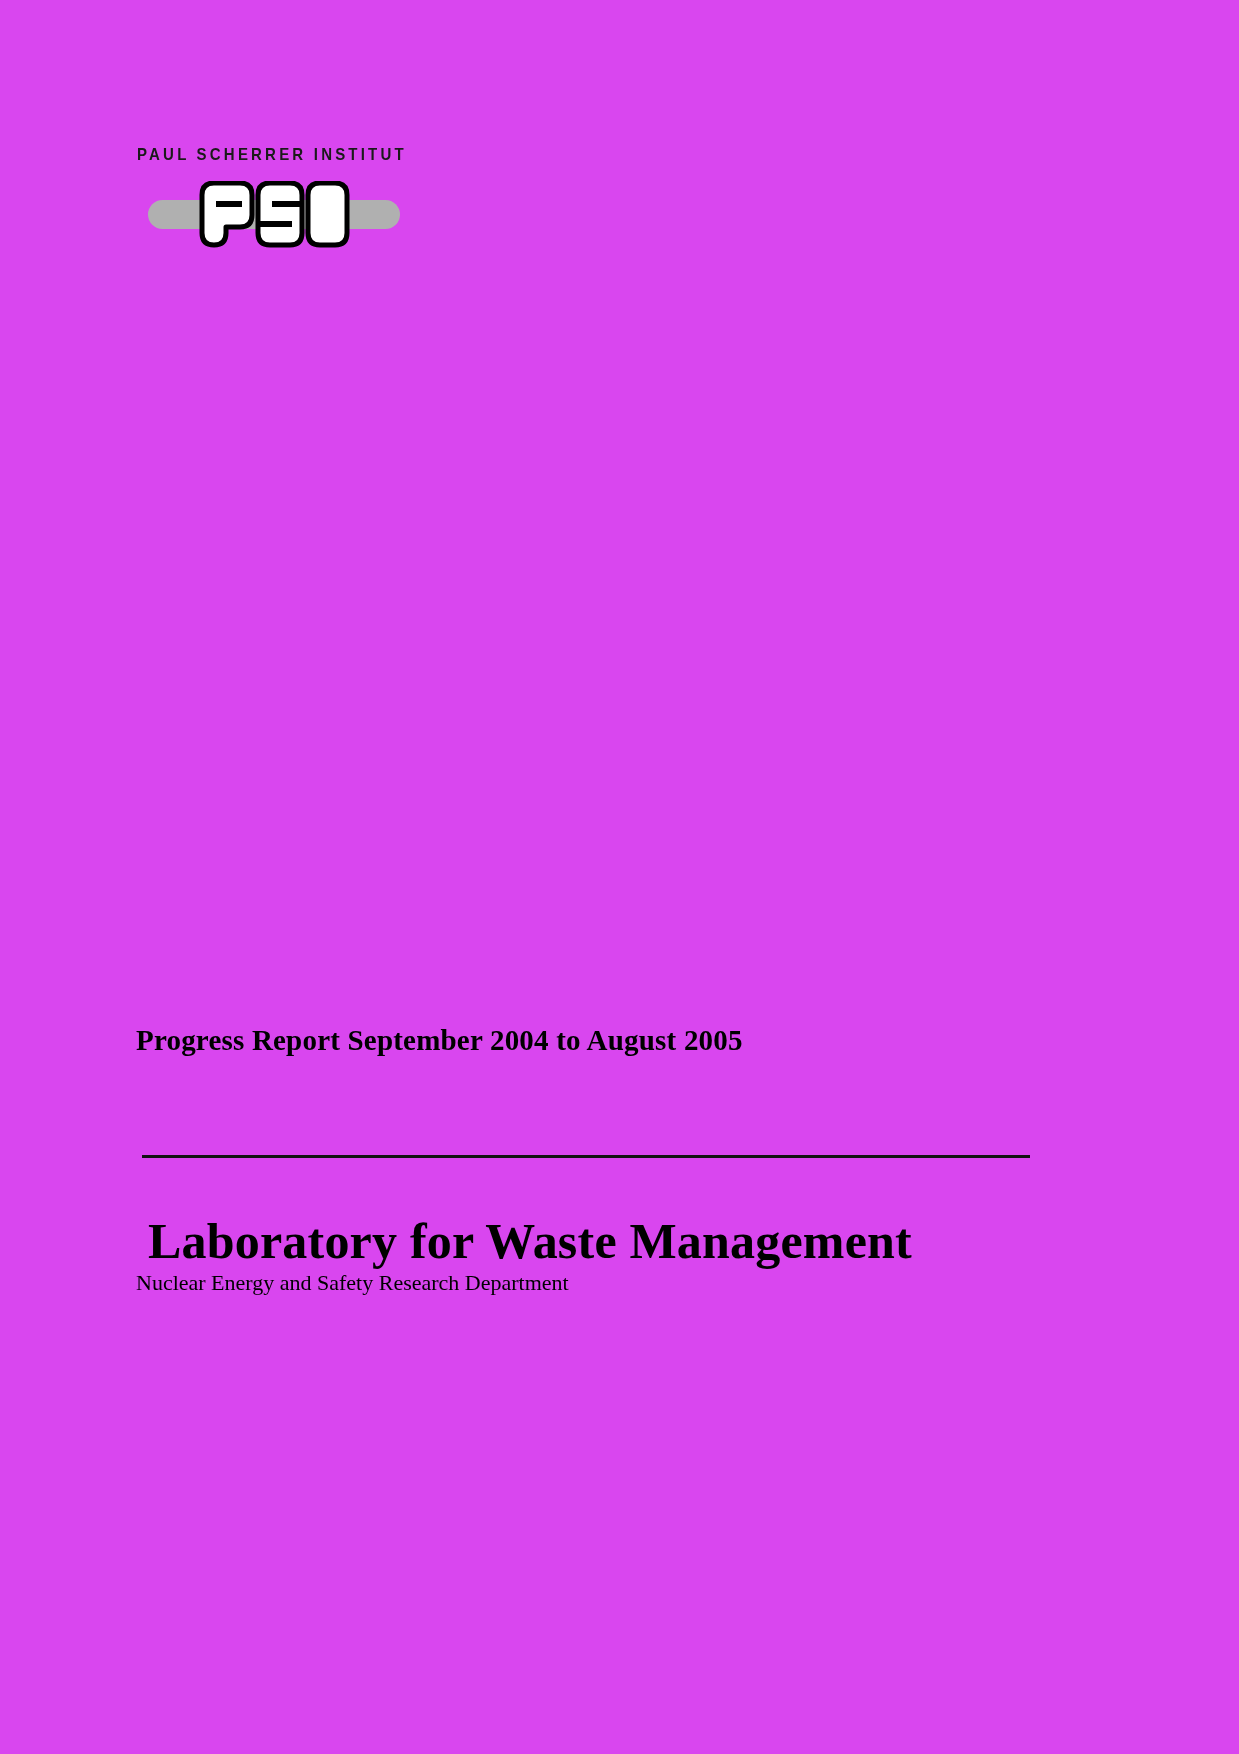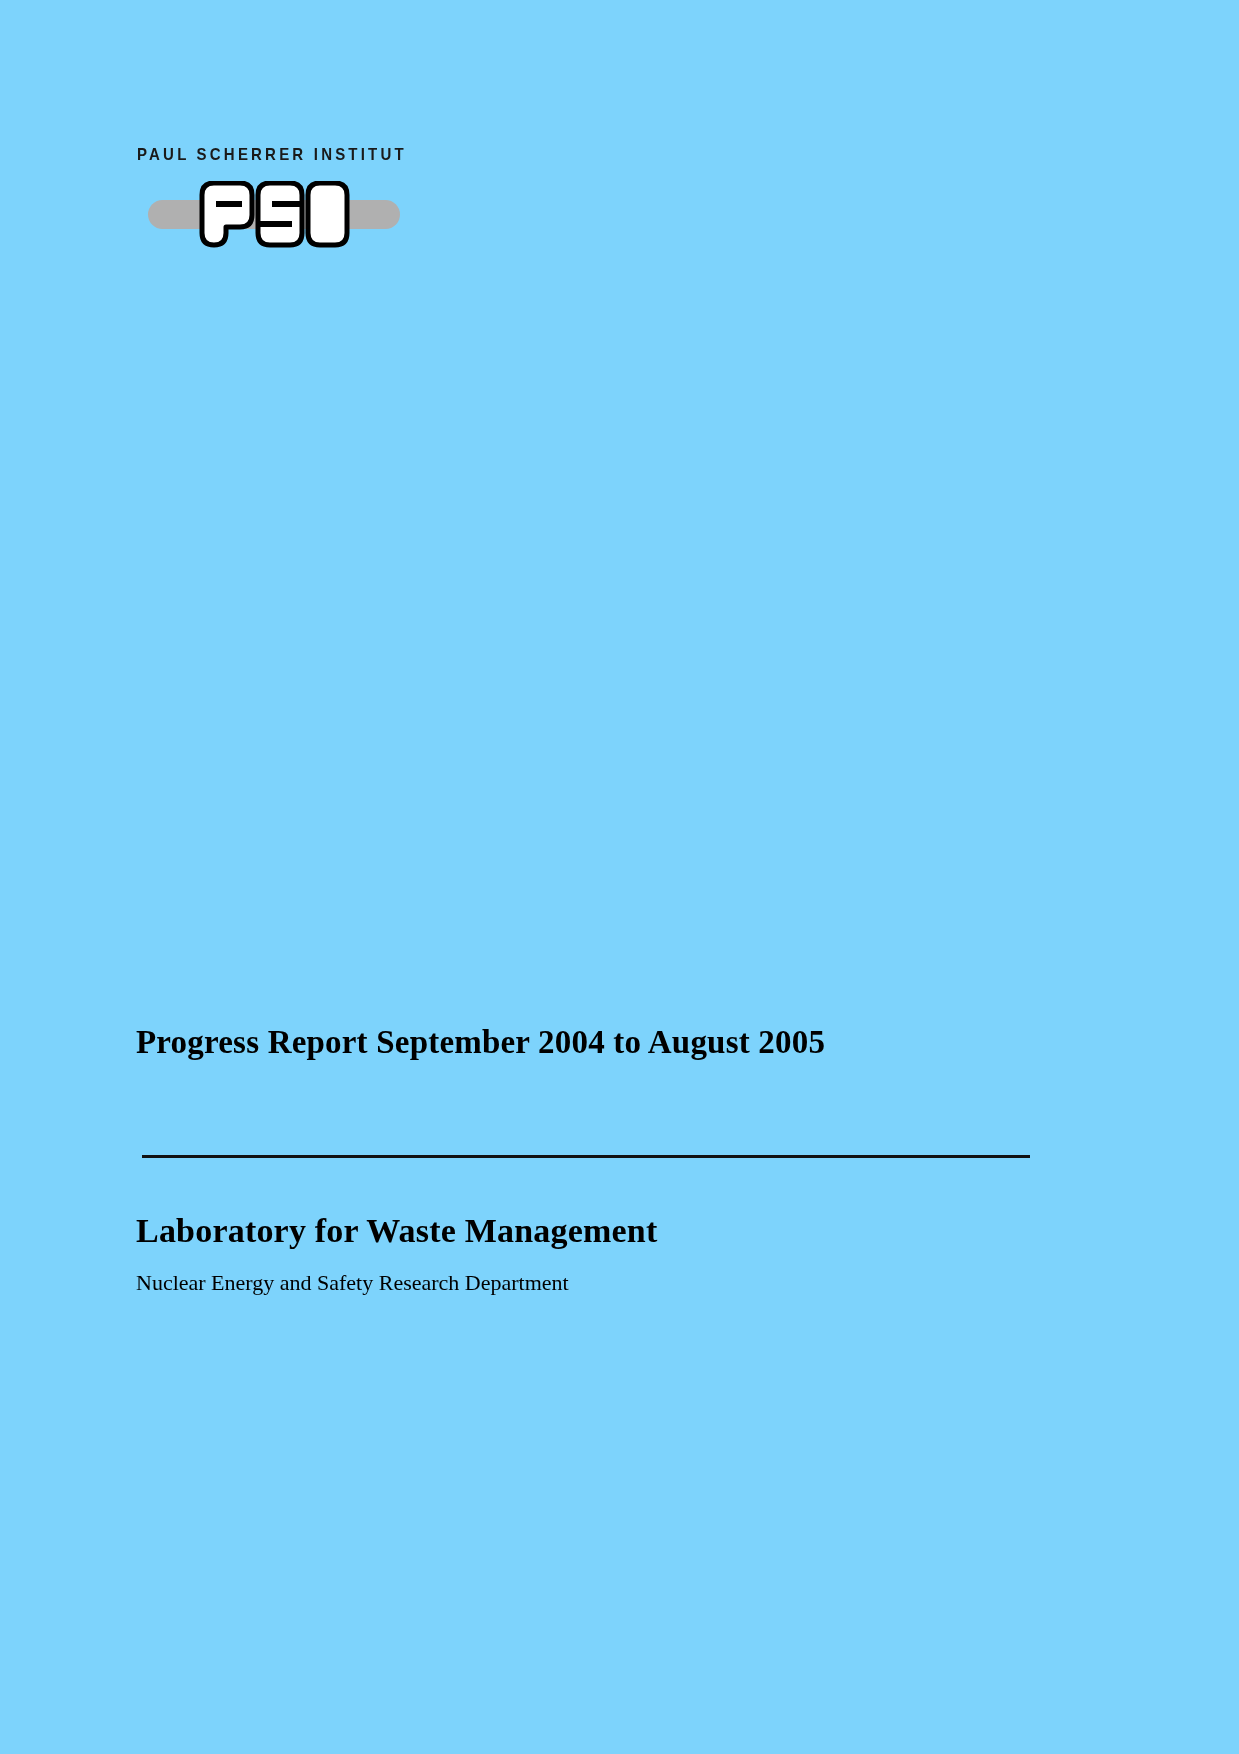--- a/index.html
+++ b/index.html
@@ -11,21 +11,21 @@
     width: 1239px;
     height: 1754px;
     position: relative;
     font-family: "Liberation Serif", serif;
     color: #000000;
     overflow: hidden;
   }
   .page {
     position: absolute;
     inset: 0;
-    background: #7dd3fc;
+    background: #d946ef;
   }
   
   .logo-block {
     position: absolute;
     left: 137px;
     top: 144px;
     width: 300px;
   }
   .logo-wordmark {
     font-family: "Liberation Sans", sans-serif;
@@ -42,38 +42,38 @@
     left: 3px;
     top: 37px;
     width: 260px;
     height: 68px;
   }
   
   .report-title {
     position: absolute;
     left: 136px;
     top: 1024px;
-    font-size: 33px;
+    font-size: 29px;
     font-weight: bold;
     white-space: nowrap;
     letter-spacing: 0.2px;
   }
   .divider-line {
     position: absolute;
     left: 142px;
     top: 1155px;
     width: 888px;
     height: 3px;
     background: #111111;
   }
   .lab-name {
     position: absolute;
-    left: 136px;
+    left: 148px;
     top: 1212px;
-    font-size: 34px;
+    font-size: 50px;
     font-weight: bold;
     white-space: nowrap;
     letter-spacing: 0.2px;
   }
   .department {
     position: absolute;
     left: 136px;
     top: 1270px;
     font-size: 22px;
     font-weight: normal;

